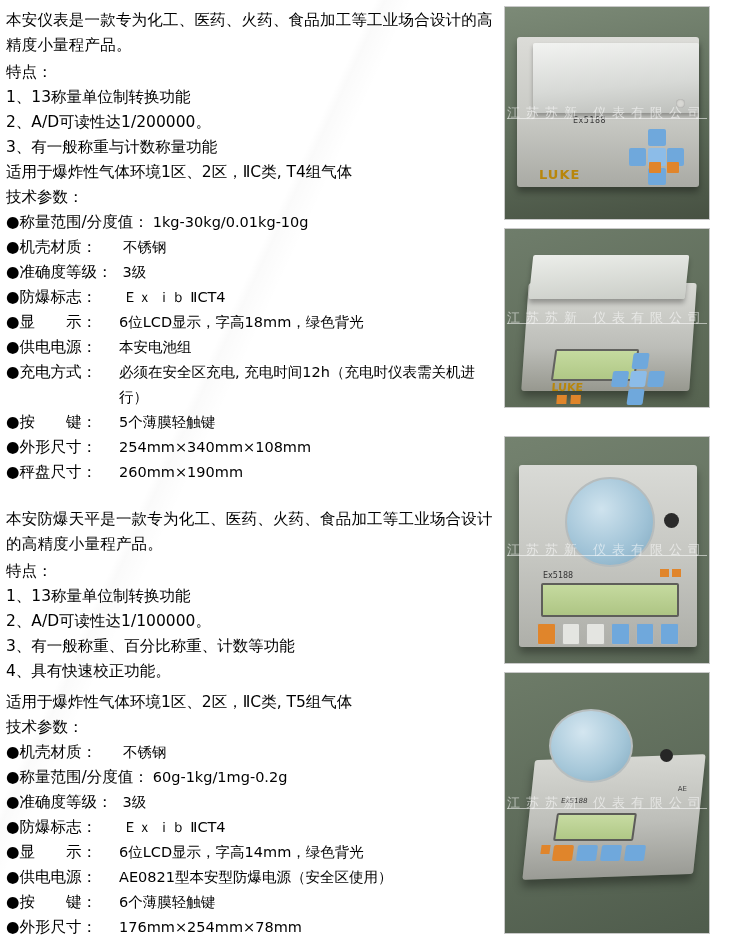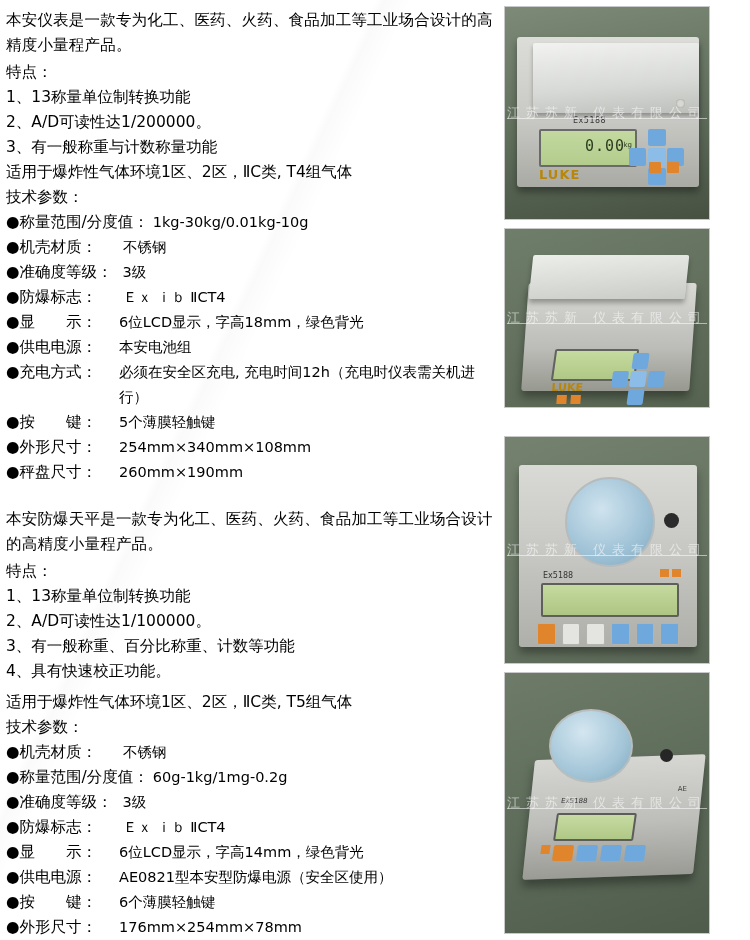--- a/index.html
+++ b/index.html
@@ -344,24 +344,20 @@
     <div class="wm-text"></div>
   </div>
 
   <div class="img-col">
 
     <div class="photo" id="photo1">
       <div class="table"></div>
       <div class="body">
         <div class="pan"></div>
         <div class="brand">Ex5188</div>
-        <div class="lcd">
-          <span class="num">0.00</span>
-          <span class="unit">kg</span>
-        </div>
         <div class="logo">LUKE</div>
         <div class="led"></div>
         <div class="keypad">
           <div class="key k-up"></div>
           <div class="key k-left"></div>
           <div class="key k-mid"></div>
           <div class="key k-right"></div>
           <div class="key k-down"></div>
         </div>
         <div class="warn a"></div>

